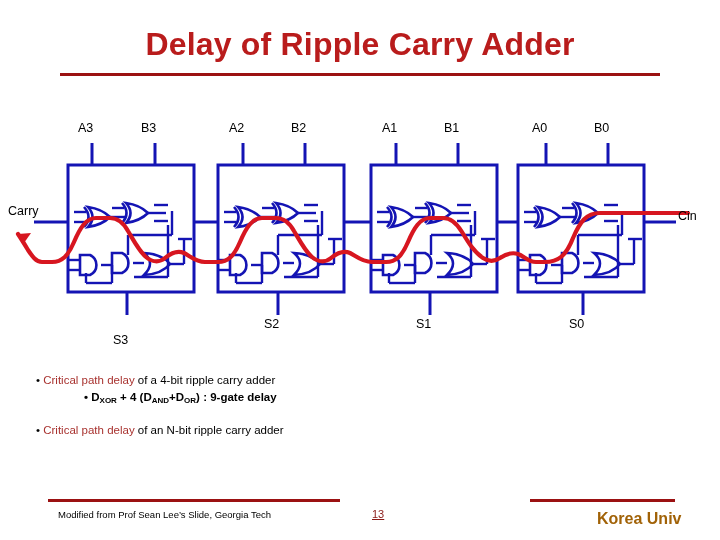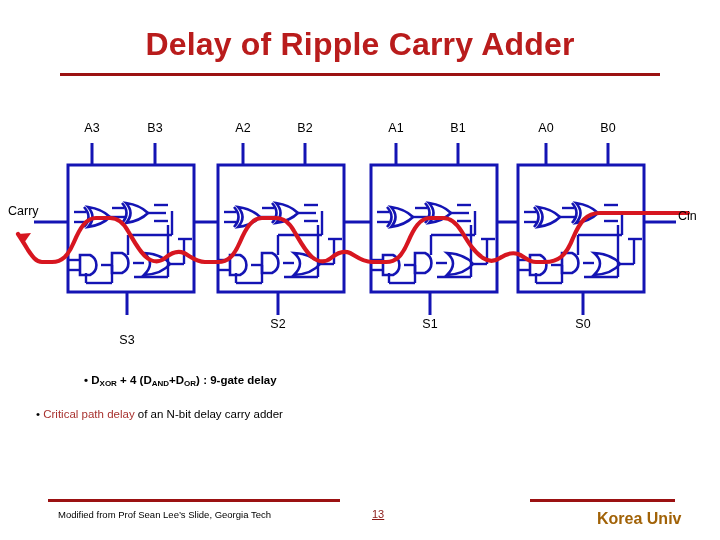--- a/index.html
+++ b/index.html
@@ -21,21 +21,20 @@
     background:#9B1112;
   }
 
   
   .circuit{position:absolute;left:0;top:110px;width:720px;height:230px;}
   .circuit svg{display:block;}
 
   
   .sig{
     position:absolute;font-size:12.5px;color:#000;white-space:nowrap;
-    text-align:center;
   }
 
   
   .bullets{position:absolute;left:0;top:372px;width:720px;}
   .b-row{font-size:11.5px;color:#000;line-height:1.45;white-space:nowrap;}
   .b-l1{padding-left:36px;}
   .b-l2{padding-left:84px;font-weight:bold;}
   .b-gap{height:16px;}
   .dot{color:#000;}
   .hl{color:#A8322F;}
@@ -214,31 +213,35 @@
     <div class="sig" style="left:264px;top:207px;width:28px;">S2</div>
     <div class="sig" style="left:416px;top:207px;width:28px;">S1</div>
     <div class="sig" style="left:569px;top:207px;width:28px;">S0</div>
 
     <div class="sig" style="left:8px;top:94px;width:50px;text-align:left;">Carry</div>
     <div class="sig" style="left:678px;top:99px;width:36px;text-align:left;">Cin</div>
   </div>
 
   <div class="bullets">
 
+    <div class="b-row b-l1">
+      <span class="dot">•</span>
+      <span class="hl">Critical path delay</span><span> of a 4-bit ripple carry adder</span>
+    </div>
 
     <div class="b-row b-l2">
       <span class="dot">•</span>
       <span>D</span><sub>XOR</sub><span> + 4 (D</span><sub>AND</sub><span>+D</span><sub>OR</sub><span>) : 9-gate delay</span>
     </div>
 
     <div class="b-gap"></div>
 
     <div class="b-row b-l1">
       <span class="dot">•</span>
-      <span class="hl">Critical path delay</span><span> of an N-bit delay carry adder</span>
+      <span class="hl">Critical path delay</span><span> of an N-bit ripple carry adder</span>
     </div>
 
   </div>
 
   <div class="foot-rule"></div>
   <div class="foot-rule2"></div>
   <div class="foot-note">Modified from Prof Sean Lee’s Slide, Georgia Tech</div>
   <div class="foot-page">13</div>
   <div class="foot-brand">Korea Univ</div>
 

